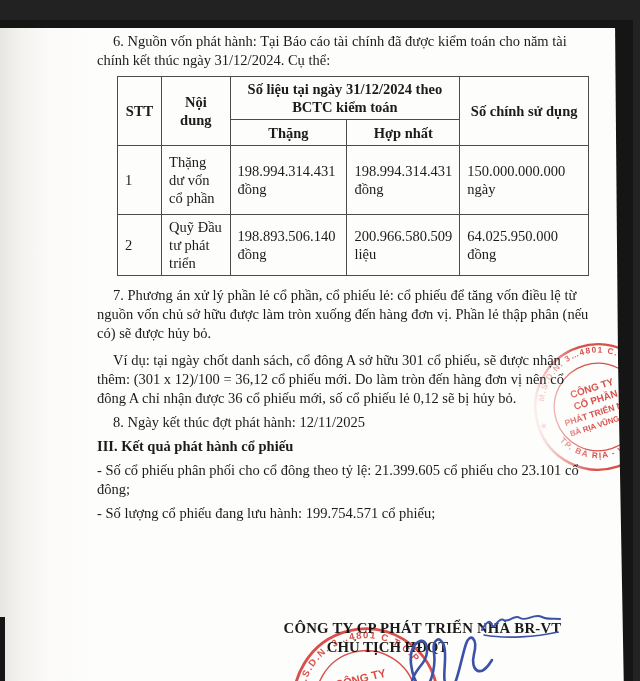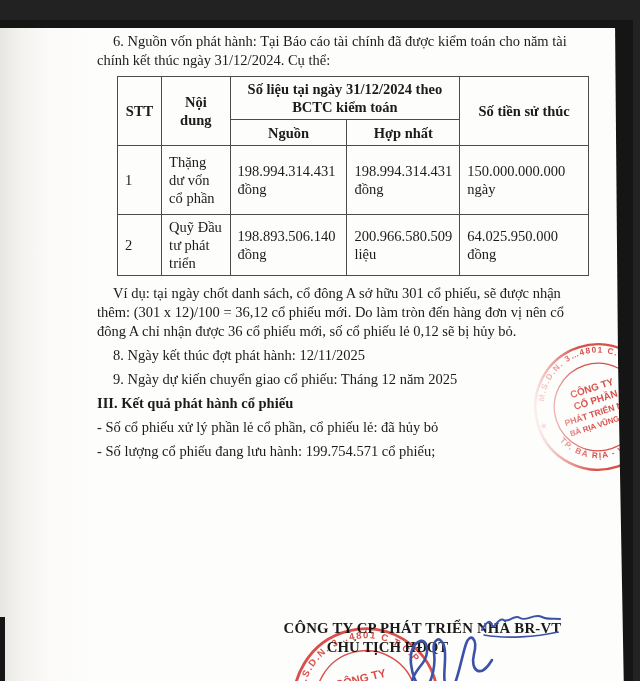--- a/index.html
+++ b/index.html
@@ -57,48 +57,48 @@
 
   <div class="content">
     <p class="indent mt-a">6. Nguồn vốn phát hành: Tại Báo cáo tài chính đã được kiểm toán cho năm tài chính kết thúc ngày 31/12/2024. Cụ thể:</p>
 
     <table class="fund">
       <tbody>
       <tr class="rh1">
         <th class="col-stt" rowspan="2">STT</th>
         <th class="col-nd" rowspan="2">Nội dung</th>
         <th colspan="2">Số liệu tại ngày 31/12/2024 theo BCTC kiểm toán</th>
-        <th class="col-st" rowspan="2">Số tiền sử thúc</th>
+        <th class="col-st" rowspan="2">Số chính sử dụng</th>
       </tr>
       <tr class="rh2">
-        <th class="col-r">Nguồn</th>
+        <th class="col-r">Thặng</th>
         <th class="col-hn">Hợp nhất</th>
       </tr>
       <tr class="dr1">
         <td class="ctr">1</td>
         <td>Thặng dư vốn cổ phần</td>
         <td>198.994.314.431 đồng</td>
         <td>198.994.314.431 đồng</td>
         <td>150.000.000.000 ngày</td>
       </tr>
       <tr class="dr2">
         <td class="ctr">2</td>
         <td>Quỹ Đầu tư phát triển</td>
         <td>198.893.506.140 đồng</td>
         <td>200.966.580.509 liệu</td>
         <td>64.025.950.000 đồng</td>
       </tr>
       </tbody>
     </table>
 
+    <p class="indent mt-b">7. Phương án xử lý phần lẻ cổ phần, cổ phiếu lẻ: cổ phiếu để tăng vốn điều lệ từ nguồn vốn chủ sở hữu được làm tròn xuống đến hàng đơn vị. Phần lẻ thập phân (nếu có) sẽ được hủy bỏ.</p>
     <p class="indent mt-c">Ví dụ: tại ngày chốt danh sách, cổ đông A sở hữu 301 cổ phiếu, sẽ được nhận thêm: (301 x 12)/100 = 36,12 cổ phiếu mới. Do làm tròn đến hàng đơn vị nên cổ đông A chỉ nhận được 36 cổ phiếu mới, số cổ phiếu lẻ 0,12 sẽ bị hủy bỏ.</p>
     <p class="indent mt-d">8. Ngày kết thúc đợt phát hành: 12/11/2025</p>
-    <p class="indent mt-d">9. Ngày dự kiến chuyển giao cổ phiếu: Tháng 12 năm 2025</p>
     <p class="bold mt-d">III. Kết quả phát hành cổ phiếu</p>
-    <p class="mt-d">- Số cổ phiếu xử lý phần lẻ cổ phần, cổ phiếu lẻ: đã hủy bỏ</p>
+    <p class="mt-d">- Số cổ phiếu phân phối cho cổ đông theo tỷ lệ: 21.399.605 cổ phiếu cho 23.101 cổ đông;</p>
     <p class="mt-d">- Số lượng cổ phiếu đang lưu hành: 199.754.571 cổ phiếu;</p>
   </div>
 
   <div class="signoff">
     <div class="company">CÔNG TY CP PHÁT TRIỂN NHÀ BR-VT</div>
     <div class="title">CHỦ TỊCH HĐQT</div>
   </div>
 
   <svg class="stamp stamp-right" viewBox="0 0 160 160" width="132" height="132">
     <circle cx="80" cy="80" r="76" stroke-width="3"></circle>

